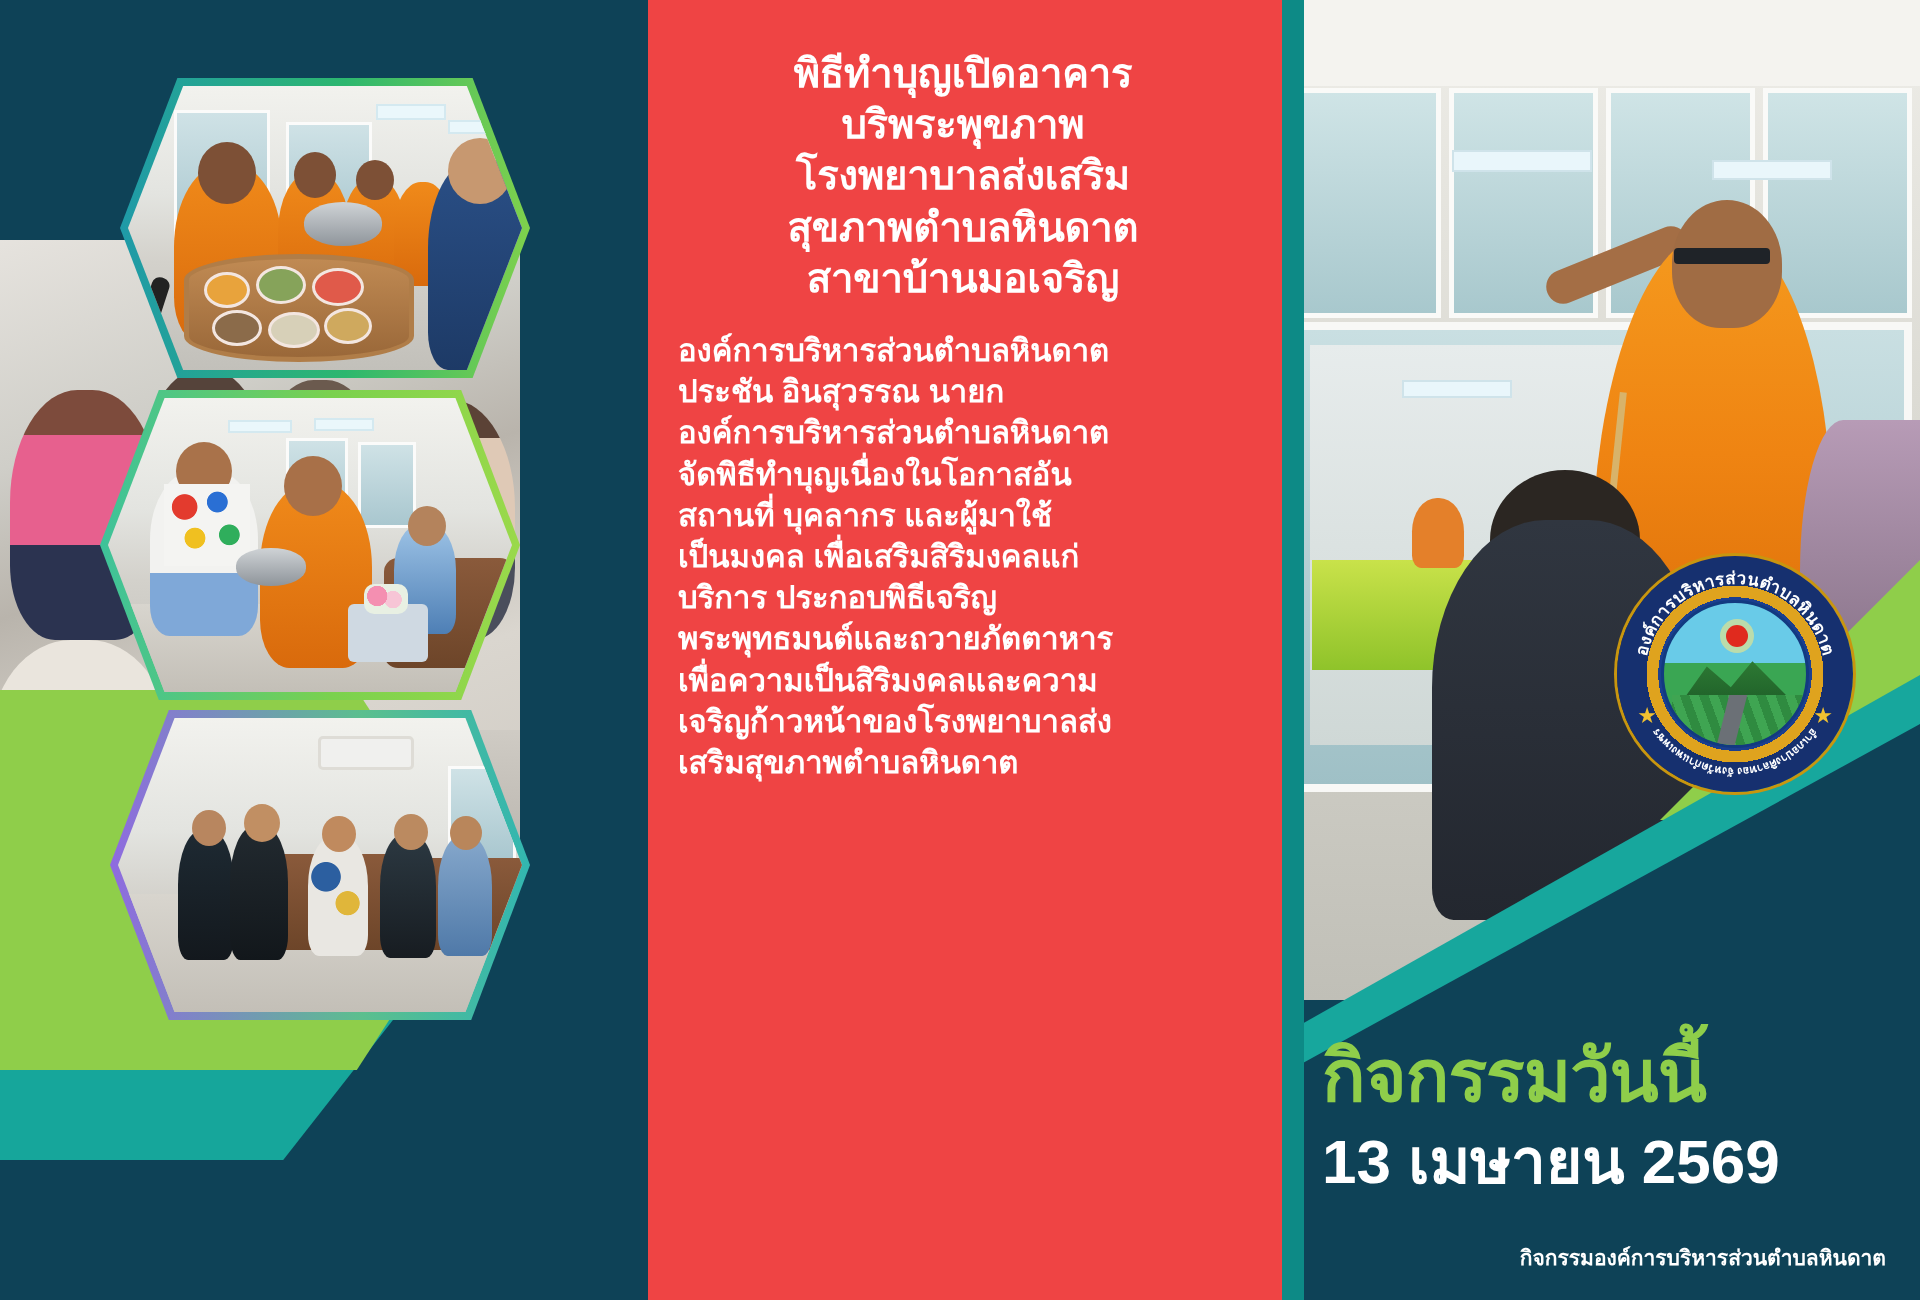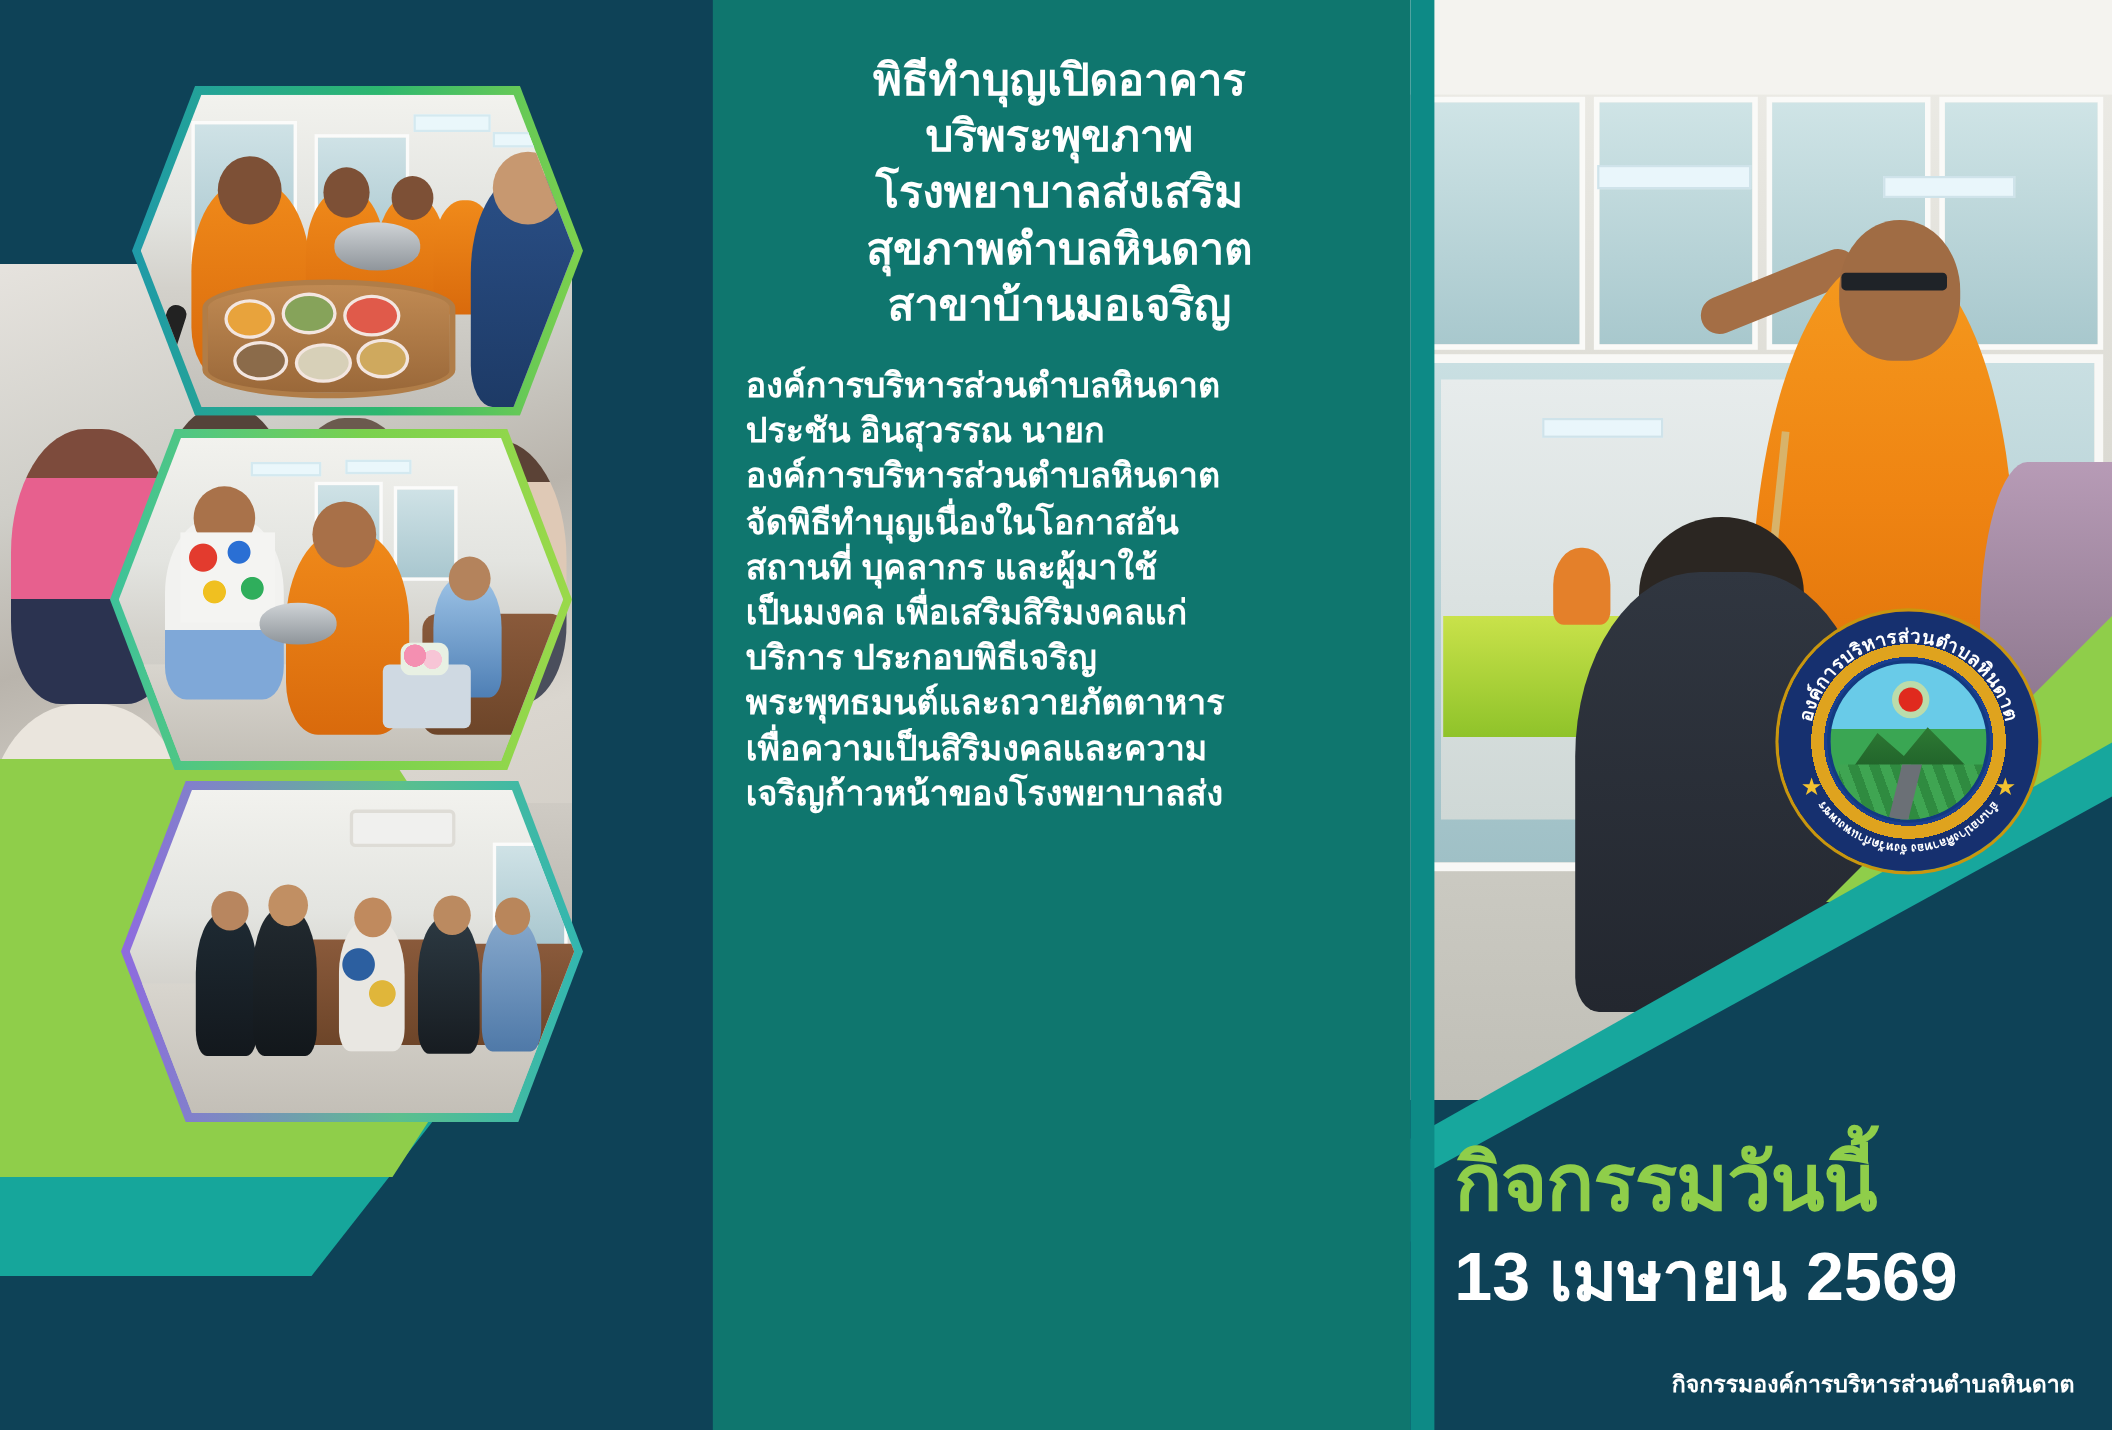--- a/index.html
+++ b/index.html
@@ -62,21 +62,21 @@
   .ph .win{position:absolute;background:linear-gradient(180deg,#cfe2e6,#a9c7cf);border:3px solid #fbfbfa;}
   .ph .monk{position:absolute;background:linear-gradient(180deg,#f08a1a,#d96a0c);border-radius:46% 46% 26% 26%;}
   .ph .head{position:absolute;background:#7d5036;border-radius:50%;}
   .ph .person{position:absolute;border-radius:42% 42% 18% 18%;}
   .ph .tray{position:absolute;background:linear-gradient(180deg,#c08a53,#9a6839);border-radius:50%/24%;border:5px solid #b07d48;}
   .ph .bowl{position:absolute;border-radius:50%;border:3px solid #f3e6e0;}
   .ph .floor2{position:absolute;left:0;bottom:0;width:100%;height:30%;background:linear-gradient(180deg,#d8d5ce,#c3bfb7);}
   .ph .sofa{position:absolute;background:linear-gradient(180deg,#8a5a3b,#6d4529);border-radius:14px;}
 
   
-  .mid-panel{position:absolute;left:648px;top:0;width:634px;height:1300px;background:#0f766e;padding:48px 34px 20px 30px;display:flex;flex-direction:column;align-items:center;}
+  .mid-panel{position:absolute;left:648px;top:0;width:634px;height:1300px;background:#ef4444;padding:48px 34px 20px 30px;display:flex;flex-direction:column;align-items:center;}
   .title{color:#ffffff;font-weight:bold;font-size:40px;line-height:1.28;text-align:center;letter-spacing:-0.2px;}
   .title .ln{display:block;}
   .body{color:#ffffff;font-weight:bold;font-size:31px;line-height:1.33;text-align:left;margin-top:26px;width:100%;}
   .body .ln{display:block;}
 
   
   .right-panel{position:absolute;left:1282px;top:0;width:638px;height:1300px;background:#0e4257;overflow:hidden;}
   .rphoto{position:absolute;left:0;top:0;width:638px;height:1000px;overflow:hidden;
     background:linear-gradient(180deg,#efeee9 0%,#e6e5df 18%,#dcdbd4 40%,#cfcec6 70%,#c0bfb7 100%);}
   .rphoto .wallband{position:absolute;left:0;top:0;width:100%;height:86px;background:#f4f3ef;}
@@ -250,20 +250,21 @@
       <span class="ln">องค์การบริหารส่วนตำบลหินดาต</span>
       <span class="ln">ประชัน อินสุวรรณ นายก</span>
       <span class="ln">องค์การบริหารส่วนตำบลหินดาต</span>
       <span class="ln">จัดพิธีทำบุญเนื่องในโอกาสอัน</span>
       <span class="ln">สถานที่ บุคลากร และผู้มาใช้</span>
       <span class="ln">เป็นมงคล เพื่อเสริมสิริมงคลแก่</span>
       <span class="ln">บริการ ประกอบพิธีเจริญ</span>
       <span class="ln">พระพุทธมนต์และถวายภัตตาหาร</span>
       <span class="ln">เพื่อความเป็นสิริมงคลและความ</span>
       <span class="ln">เจริญก้าวหน้าของโรงพยาบาลส่ง</span>
+      <span class="ln">เสริมสุขภาพตำบลหินดาต</span>
     </div>
   </div>
 
   <div class="right-panel">
 
     <div class="rphoto">
       <div class="wallband"></div>
       <div class="winrow">
         <div></div>
         <div></div>

